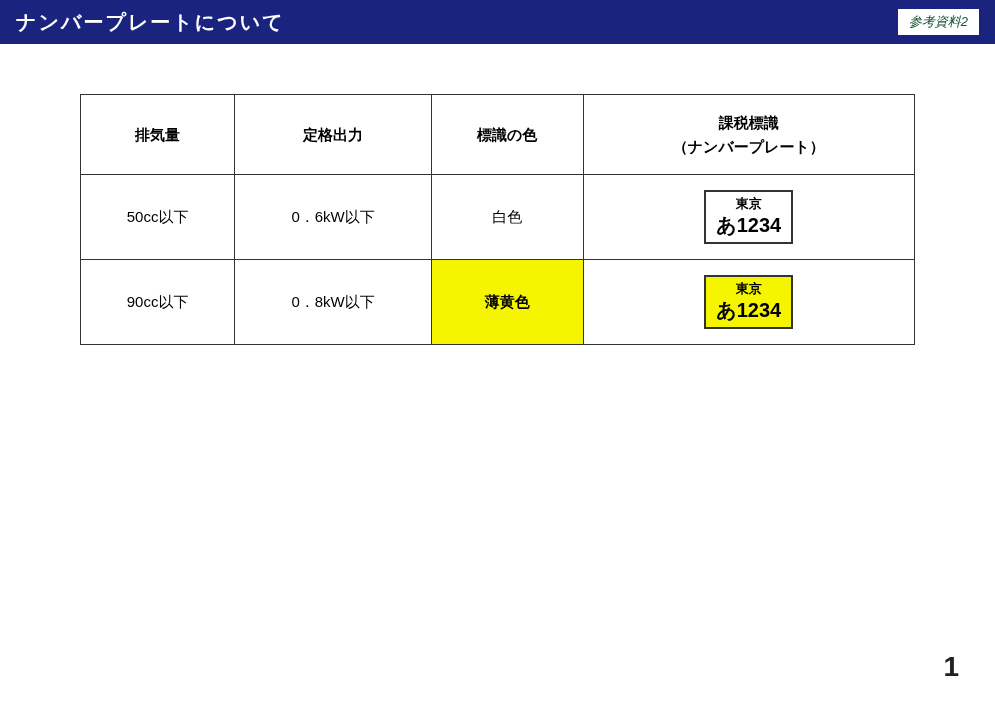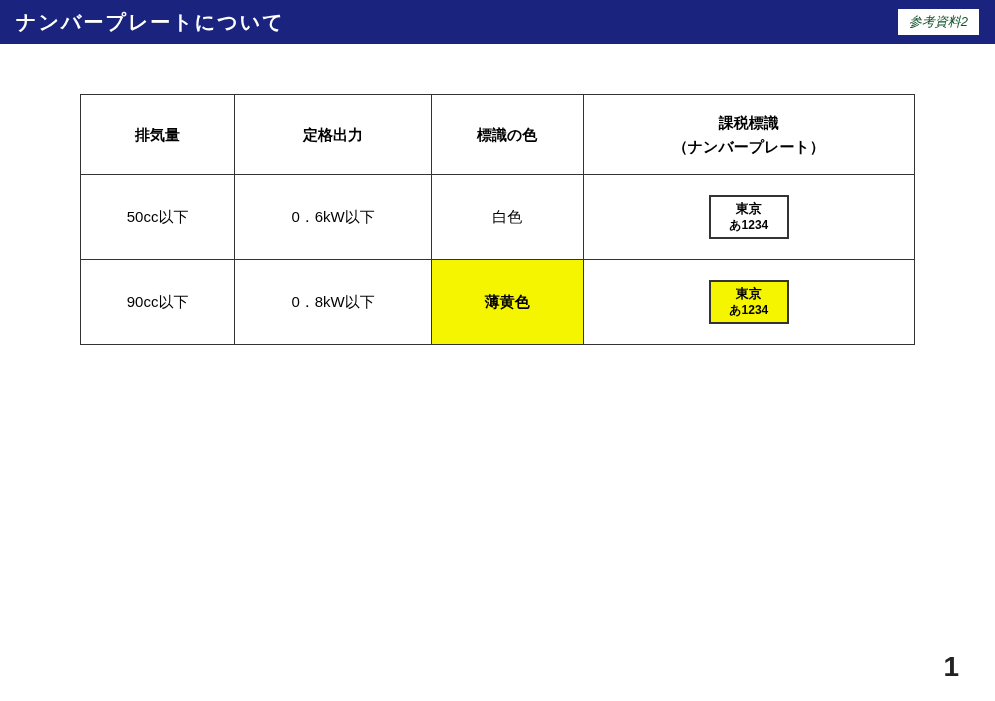--- a/index.html
+++ b/index.html
@@ -100,21 +100,21 @@
     .plate-pink {
       background: #e040fb;
       border-color: #333333;
     }
     .plate-region {
       font-size: 13px;
       display: block;
       font-weight: bold;
     }
     .plate-number {
-      font-size: 12px;
+      font-size: 20px;
       font-weight: bold;
       display: block;
     }
 
     
     #page-number {
       position: absolute;
       bottom: 18px;
       right: 36px;
       font-size: 28px;

